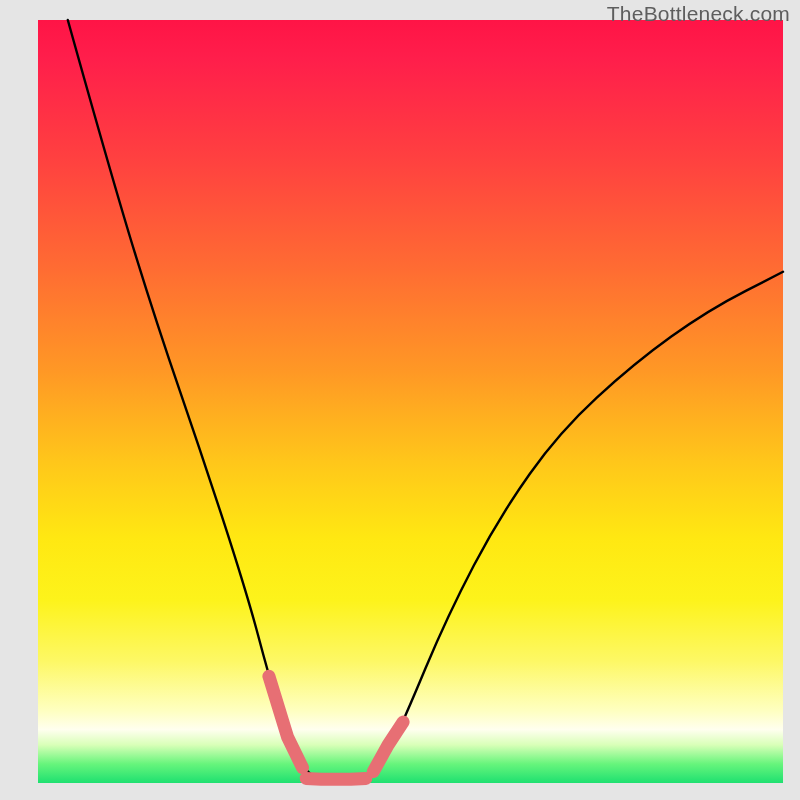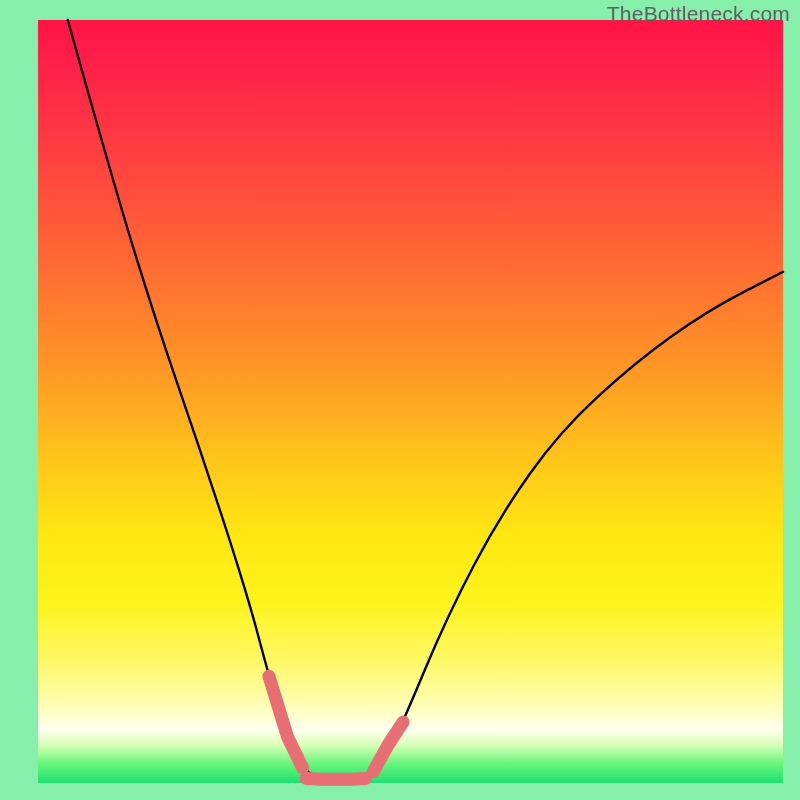--- a/index.html
+++ b/index.html
@@ -10,21 +10,21 @@
     background: #000;
     overflow: hidden;
     font-family: Arial, Helvetica, sans-serif;
   }
   .frame {
     position: absolute;
     left: 0;
     top: 0;
     width: 800px;
     height: 800px;
-    background: #86efac;
+    background: #e5e5e5;
   }
   .plot {
     position: absolute;
     left: 38px;
     top: 20px;
     width: 745px;
     height: 763px;
     
     background: linear-gradient(
       to bottom,

